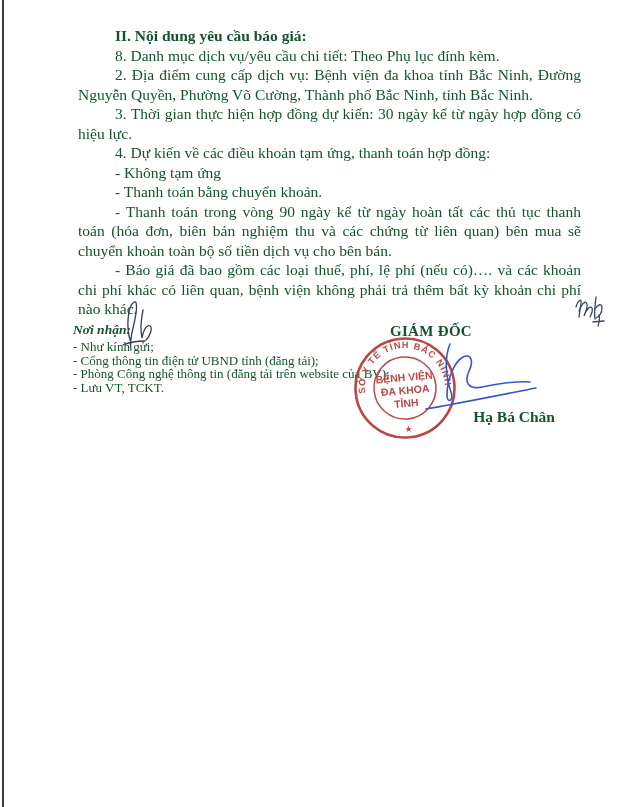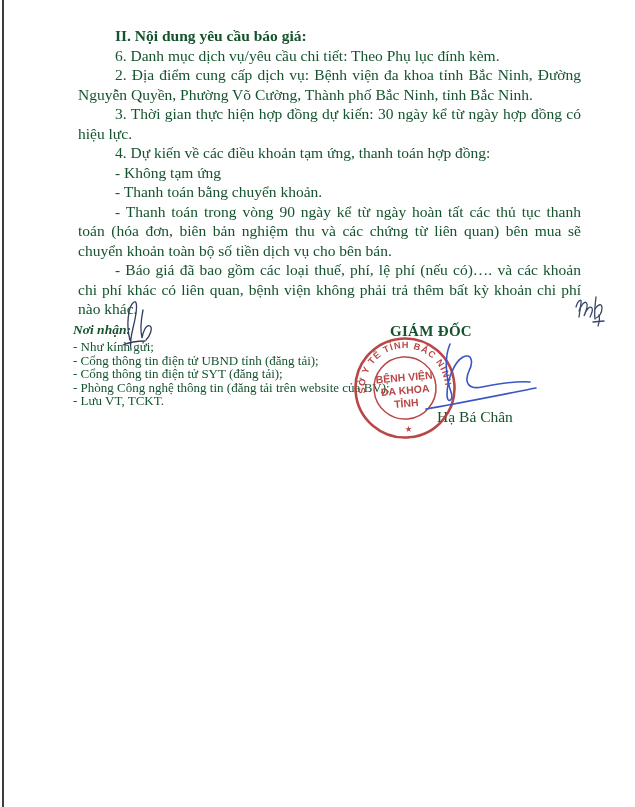--- a/index.html
+++ b/index.html
@@ -38,37 +38,37 @@
     font-size:13px; line-height:13.6px;
   }
 
   .signer-title {
     position:absolute; left:390px; top:323px; width:160px;
     text-align:left; font-weight:bold; font-size:15px;
     letter-spacing:0.3px;
   }
   .signer-name {
     position:absolute; left:395px; top:408px; width:160px;
-    text-align:center; font-weight:normal; font-size:15.5px;
+    text-align:right; font-weight:bold; font-size:15.5px;
   }
 
   .stamp-svg      { position:absolute; left:353px; top:336px; opacity:0.93; }
   .signature-svg  { position:absolute; left:420px; top:338px; }
   .initials-svg   { position:absolute; left:573px; top:293px; }
   .paraph-svg     { position:absolute; left:118px; top:298px; }
 </style>
 </head>
 <body>
 
 <div class="page">
   <div class="page-edge"></div>
 
   <div class="content">
     <p class="heading">II. Nội dung yêu cầu báo giá:</p>
-    <p class="para">6. Danh mục dịch vụ/yêu cầu chi tiết: Theo Phụ lục đính kèm.</p>
+    <p class="para">8. Danh mục dịch vụ/yêu cầu chi tiết: Theo Phụ lục đính kèm.</p>
     <p class="para">2. Địa điểm cung cấp dịch vụ: Bệnh viện đa khoa tỉnh Bắc Ninh, Đường Nguyễn Quyền, Phường Võ Cường, Thành phố Bắc Ninh, tỉnh Bắc Ninh.</p>
     <p class="para">3. Thời gian thực hiện hợp đồng dự kiến: 30 ngày kể từ ngày hợp đồng có hiệu lực.</p>
     <p class="para">4. Dự kiến về các điều khoản tạm ứng, thanh toán hợp đồng:</p>
     <p class="para">- Không tạm ứng</p>
     <p class="para">- Thanh toán bằng chuyển khoản.</p>
     <p class="para">- Thanh toán trong vòng 90 ngày kể từ ngày hoàn tất các thủ tục thanh toán (hóa đơn, biên bản nghiệm thu và các chứng từ liên quan) bên mua sẽ chuyển khoản toàn bộ số tiền dịch vụ cho bên bán.</p>
     <p class="para">- Báo giá đã bao gồm các loại thuế, phí, lệ phí (nếu có)…. và các khoản chi phí khác có liên quan, bệnh viện không phải trả thêm bất kỳ khoản chi phí nào khác.</p>
   </div>
 
   <svg class="initials-svg" width="42" height="36" viewBox="0 0 42 36">
@@ -79,21 +79,20 @@
       <path d="M 22 16 C 25 11, 29 10, 29 15 C 29 20, 26 24, 23 25"></path>
       <path d="M 26 22 C 27 26, 26 30, 25 33"></path>
       <path d="M 20 29 L 31 28"></path>
     </g>
   </svg>
 
   <div class="recipients">
     <div class="recipients-label">Nơi nhận:</div>
     <div class="recipient-item">- Như kính gửi;</div>
     <div class="recipient-item">- Cổng thông tin điện tử UBND tỉnh (đăng tải);</div>
-    <div class="recipient-item">- Cổng thông tin điện tử SYT (đăng tải);</div>
     <div class="recipient-item">- Phòng Công nghệ thông tin (đăng tải trên website của BV);</div>
     <div class="recipient-item">- Lưu VT, TCKT.</div>
   </div>
 
   <svg class="paraph-svg" width="48" height="58" viewBox="0 0 48 58">
     <g fill="none" stroke="#323d5e" stroke-width="1.3" stroke-linecap="round">
       <path d="M 12 42 C 8 28, 10 8, 16 4 C 20 2, 19 14, 15 30 C 13 38, 12 46, 13 52"></path>
       <path d="M 25 12 C 23 22, 22 32, 24 40 C 25 34, 28 26, 32 28 C 35 30, 32 38, 28 42"></path>
       <path d="M 5 47 C 12 44, 20 43, 27 43"></path>
     </g>

